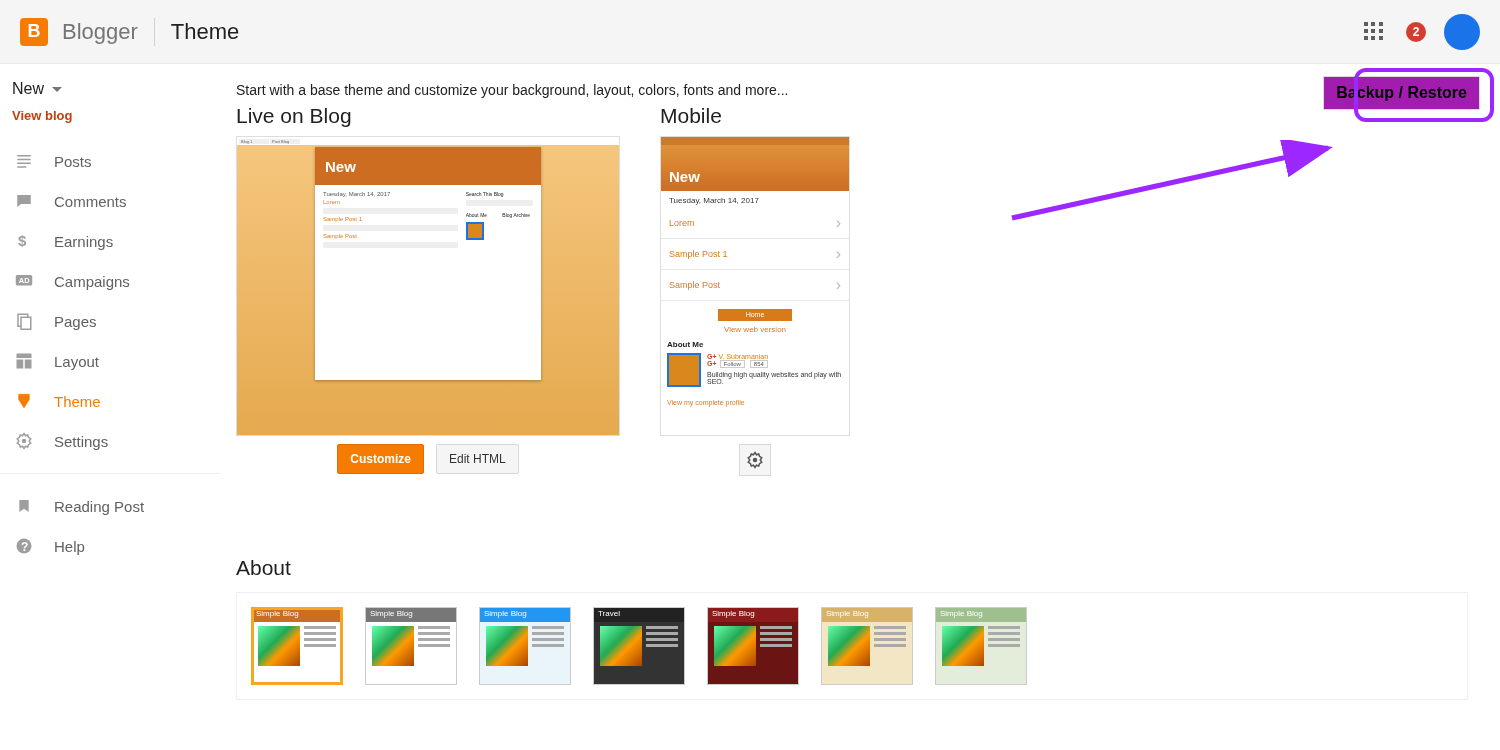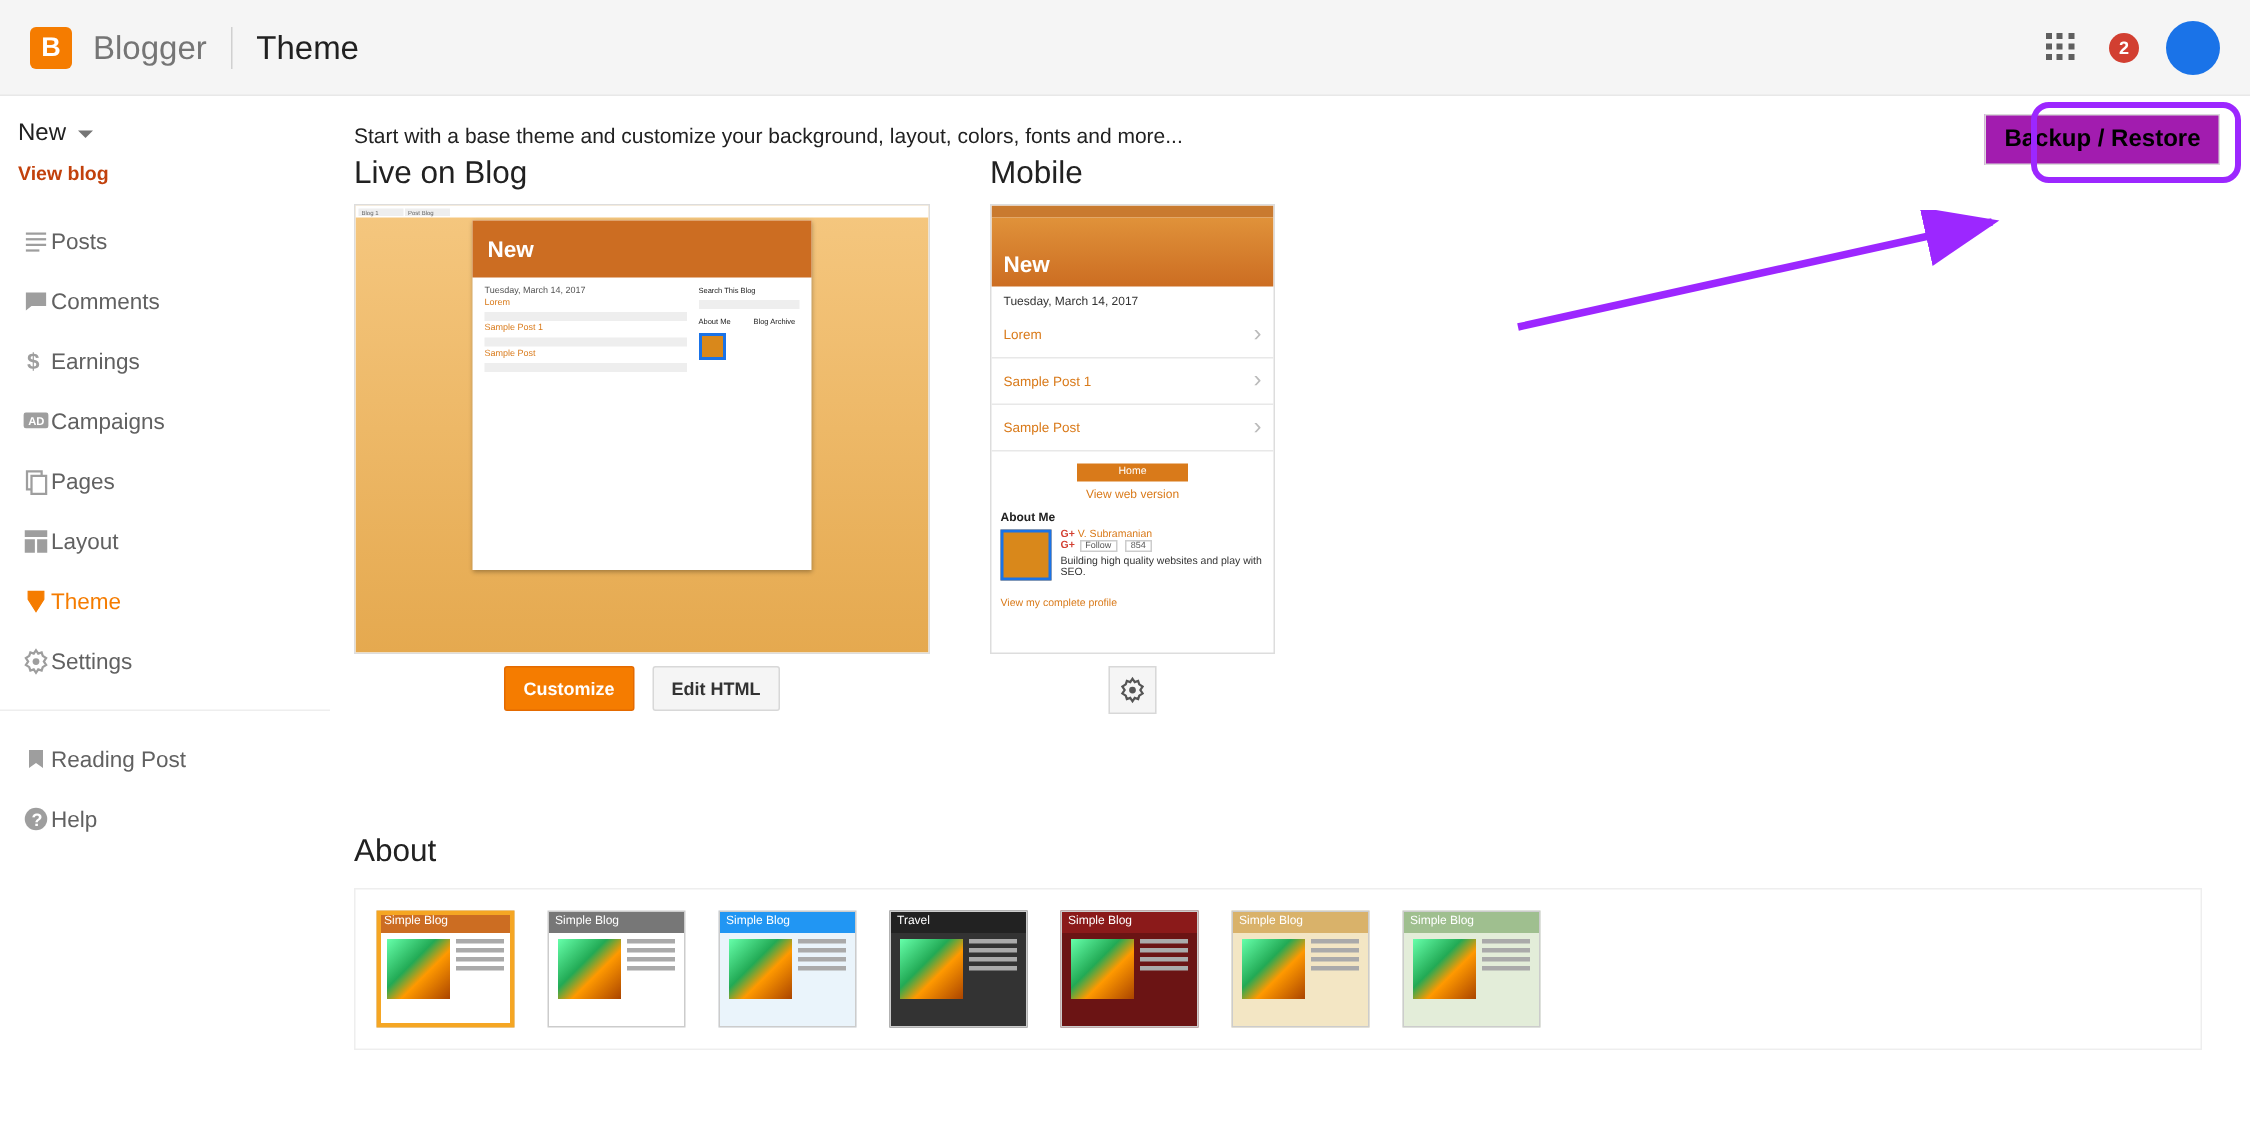--- a/index.html
+++ b/index.html
@@ -24,37 +24,37 @@
   .apps-icon { width:20px; height:20px; margin-right:22px; display:grid; grid-template-columns:repeat(3,1fr); grid-template-rows:repeat(3,1fr); gap:2px;}
   .apps-icon span { background:#5f5f5f; width:4px; height:4px;}
   .notif-badge { width:20px; height:20px; border-radius:50%; background:#d23f31; color:#fff; font-size:12px; font-weight:bold; display:flex; align-items:center; justify-content:center; margin-right:18px;}
   .avatar { width:36px; height:36px; border-radius:50%; background:#1a73e8;}
   
   .body-row { display:flex;}
   .sidebar { width:220px; padding-top:16px;}
   .blog-select { padding-left:12px; font-size:16px; color:#212121; display:flex; align-items:center; gap:8px;}
   .blog-select .chev-down { border:5px solid transparent; border-top-color:#757575; position:relative; top:3px;}
   .view-blog { color:#c2410c; font-size:13px; padding:10px 12px 18px; display:block; font-weight:bold;}
-  .nav-item { display:flex; align-items:center; height:40px; padding-left:14px; font-size:15px; color:#616161; cursor:pointer;}
+  .nav-item { display:flex; align-items:center; gap:20px; height:40px; padding-left:14px; font-size:15px; color:#616161; cursor:pointer;}
   .nav-item.active { color:#f57c00;}
   .nav-item .ic { width:20px; height:20px; display:flex; align-items:center; justify-content:center; color:#9e9e9e;}
   .nav-item.active .ic { color:#f57c00;}
   .nav-item.active .ic svg * { fill:#f57c00; stroke:#f57c00;}
   .nav-sep { height:1px; background:#eee; margin:12px 0;}
   
   .main { flex:1; padding:12px 32px 40px 16px; position:relative;}
   .intro { font-size:14px; color:#212121; padding-top:6px;}
   .previews { display:flex; gap:40px; margin-top:6px;}
   .preview-col { }
   .preview-heading { font-size:21px; color:#212121; font-weight:400; margin-bottom:8px;}
   .live-preview { width:384px; height:300px; border:1px solid #ddd; background:#fff; overflow:hidden;}
   .mobile-preview { width:190px; height:300px; border:1px solid #ddd; background:#fff; overflow:hidden;}
   .action-row { display:flex; gap:12px; margin-top:8px; justify-content:center;}
   .btn-primary { background:#f57c00; color:#fff; font-size:12px; font-weight:bold; padding:7px 12px; border:1px solid #e46a00; border-radius:2px; cursor:pointer;}
-  .btn-secondary { background:#f5f5f5; color:#333; font-size:12px; font-weight:bold; padding:7px 12px; border:1px solid #d8d8d8; border-radius:2px; cursor:pointer;}
+  .btn-secondary { background:#f5f5f5; color:#333; font-size:12px; font-weight:normal; padding:7px 12px; border:1px solid #d8d8d8; border-radius:2px; cursor:pointer;}
   .gear-btn { background:#f5f5f5; border:1px solid #d8d8d8; width:32px; height:32px; display:flex; align-items:center; justify-content:center; cursor:pointer;}
   .backup-wrap { position:absolute; top:12px; right:20px;}
   .backup-btn { background:#a21caf; border:1px solid #dadada; font-size:16px; font-weight:bold; padding:7px 12px; cursor:pointer;}
   .annot-box { position:absolute; border:4px solid #9c27ff; border-radius:12px; top:4px; right:6px; width:140px; height:54px; pointer-events:none;}
   
   .section-title { font-size:21px; color:#212121; margin-top:80px; margin-bottom:12px; font-weight:400;}
   .theme-row { display:flex; gap:22px; padding:14px; border:1px solid #eee;}
   .theme-thumb { width:92px; height:78px; border:1px solid #ccc; position:relative; overflow:hidden;}
   .theme-thumb.sel { outline:3px solid #f5a623; outline-offset:-3px;}
   .tt-hdr { height:14px;}

